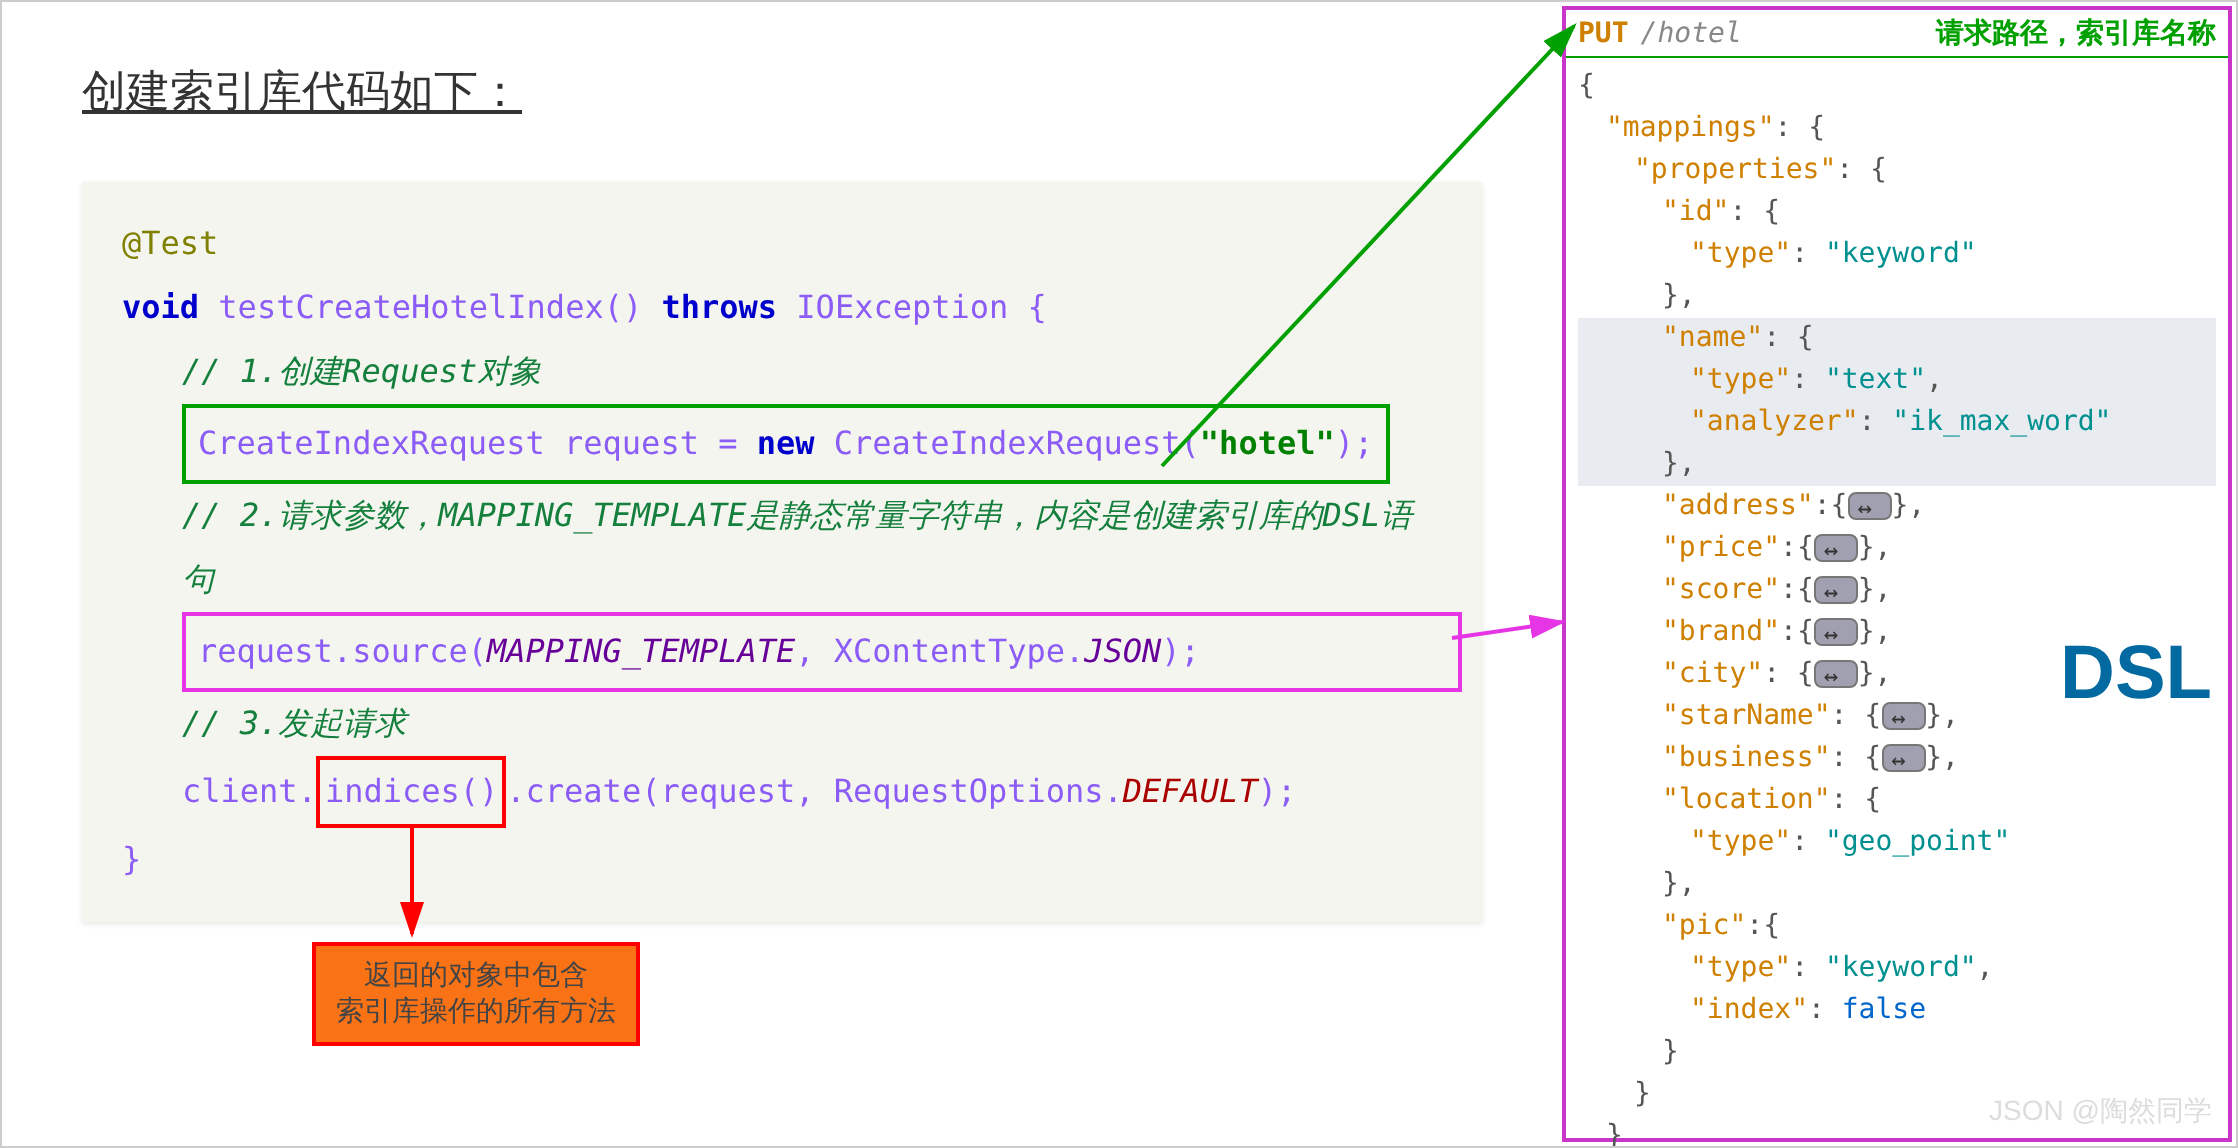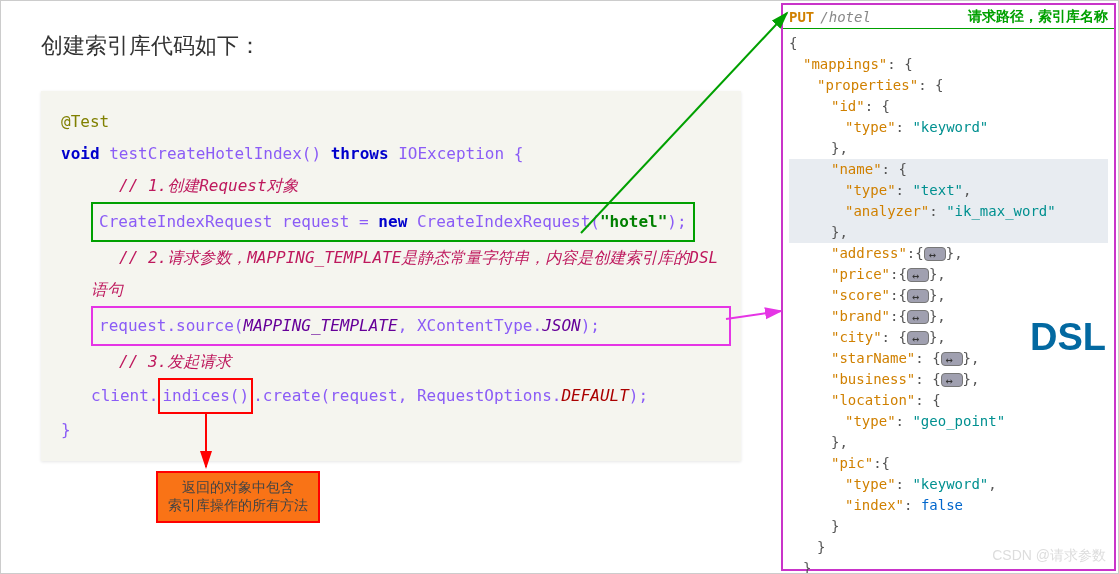--- a/index.html
+++ b/index.html
@@ -1,27 +1,27 @@
 <!DOCTYPE html>
 <html><head>
   <meta charset="utf-8">
   <style>
     * { margin: 0; padding: 0; box-sizing: border-box; }
     body { font-family: "Microsoft YaHei", Arial, sans-serif; background: #fff; width: 1119px; height: 574px; position: relative; border: 1px solid #ccc; }
     .container { display: flex; height: 100%; }
     .left-panel { width: 780px; padding: 30px 40px; position: relative; }
     .right-panel { width: 336px; position: relative; border: 2px solid #c934c9; margin: 2px 2px 2px 0; }
-    .title { font-size: 22px; color: #333; margin-bottom: 30px; }
+    .title { font-size: 22px; color: #333; margin-bottom: 30px; text-decoration: underline; }
     .code-block { background: #f5f5ef; padding: 15px 20px; font-family: Consolas, monospace; font-size: 16px; line-height: 2; position: relative; box-shadow: 0 1px 3px rgba(0,0,0,0.1); }
     .kw-olive { color: #808000; }
     .kw-blue { color: #0000cc; font-weight: bold; }
     .kw-green { color: #008000; font-weight: bold; }
     .kw-purple { color: #660099; font-style: italic; }
     .kw-red { color: #aa0000; font-style: italic; }
-    .comment { color: #be185d; font-style: italic; margin-left: 28px; }
+    .comment { color: #15803d; font-style: italic; }
     .normal { color: #8b5cf6; }
     .box-green { border: 2px solid #00a000; padding: 2px 6px; display: inline-block; }
     .box-pink { border: 2px solid #e535e5; padding: 2px 6px; display: inline-block; width: 640px; }
     .box-red { border: 2px solid #ff0000; padding: 0 2px; display: inline-block; }
     .callout { border: 2px solid #ff0000; background: #f97316; padding: 6px 10px; font-size: 14px; color: #444; text-align: center; position: absolute; left: 155px; top: 470px; }
     svg.arrows { position: absolute; top: 0; left: 0; width: 1119px; height: 574px; pointer-events: none; z-index: 10; }
     .right-header { height: 24px; border-bottom: 1px solid #00a000; display: flex; align-items: center; padding: 0 6px; font-family: Consolas, monospace; font-size: 14px; }
     .put { color: #d08000; font-weight: bold; }
     .path { color: #888; margin-left: 6px; font-style: italic; }
     .header-note { margin-left: auto; color: #00a000; font-size: 14px; font-weight: bold; }
@@ -129,13 +129,13 @@
       </marker>
     <marker id="ah-red" markerWidth="10" markerHeight="10" refX="8" refY="3" orient="auto">
         <path d="M0,0 L0,6 L9,3 z" fill="#ff0000"></path>
       </marker>
   </defs>
   <line x1="580" y1="232" x2="786" y2="12" stroke="#00a000" stroke-width="2" marker-end="url(#ah-green)"></line>
   <line x1="725" y1="318" x2="780" y2="310" stroke="#e535e5" stroke-width="2" marker-end="url(#ah-pink)"></line>
   <line x1="205" y1="412" x2="205" y2="466" stroke="#ff0000" stroke-width="2" marker-end="url(#ah-red)"></line>
 </svg>
 
-<div class="watermark">CSDN @请求参数</div>
+<div class="watermark">JSON @陶然同学</div>
 
 </body></html>

